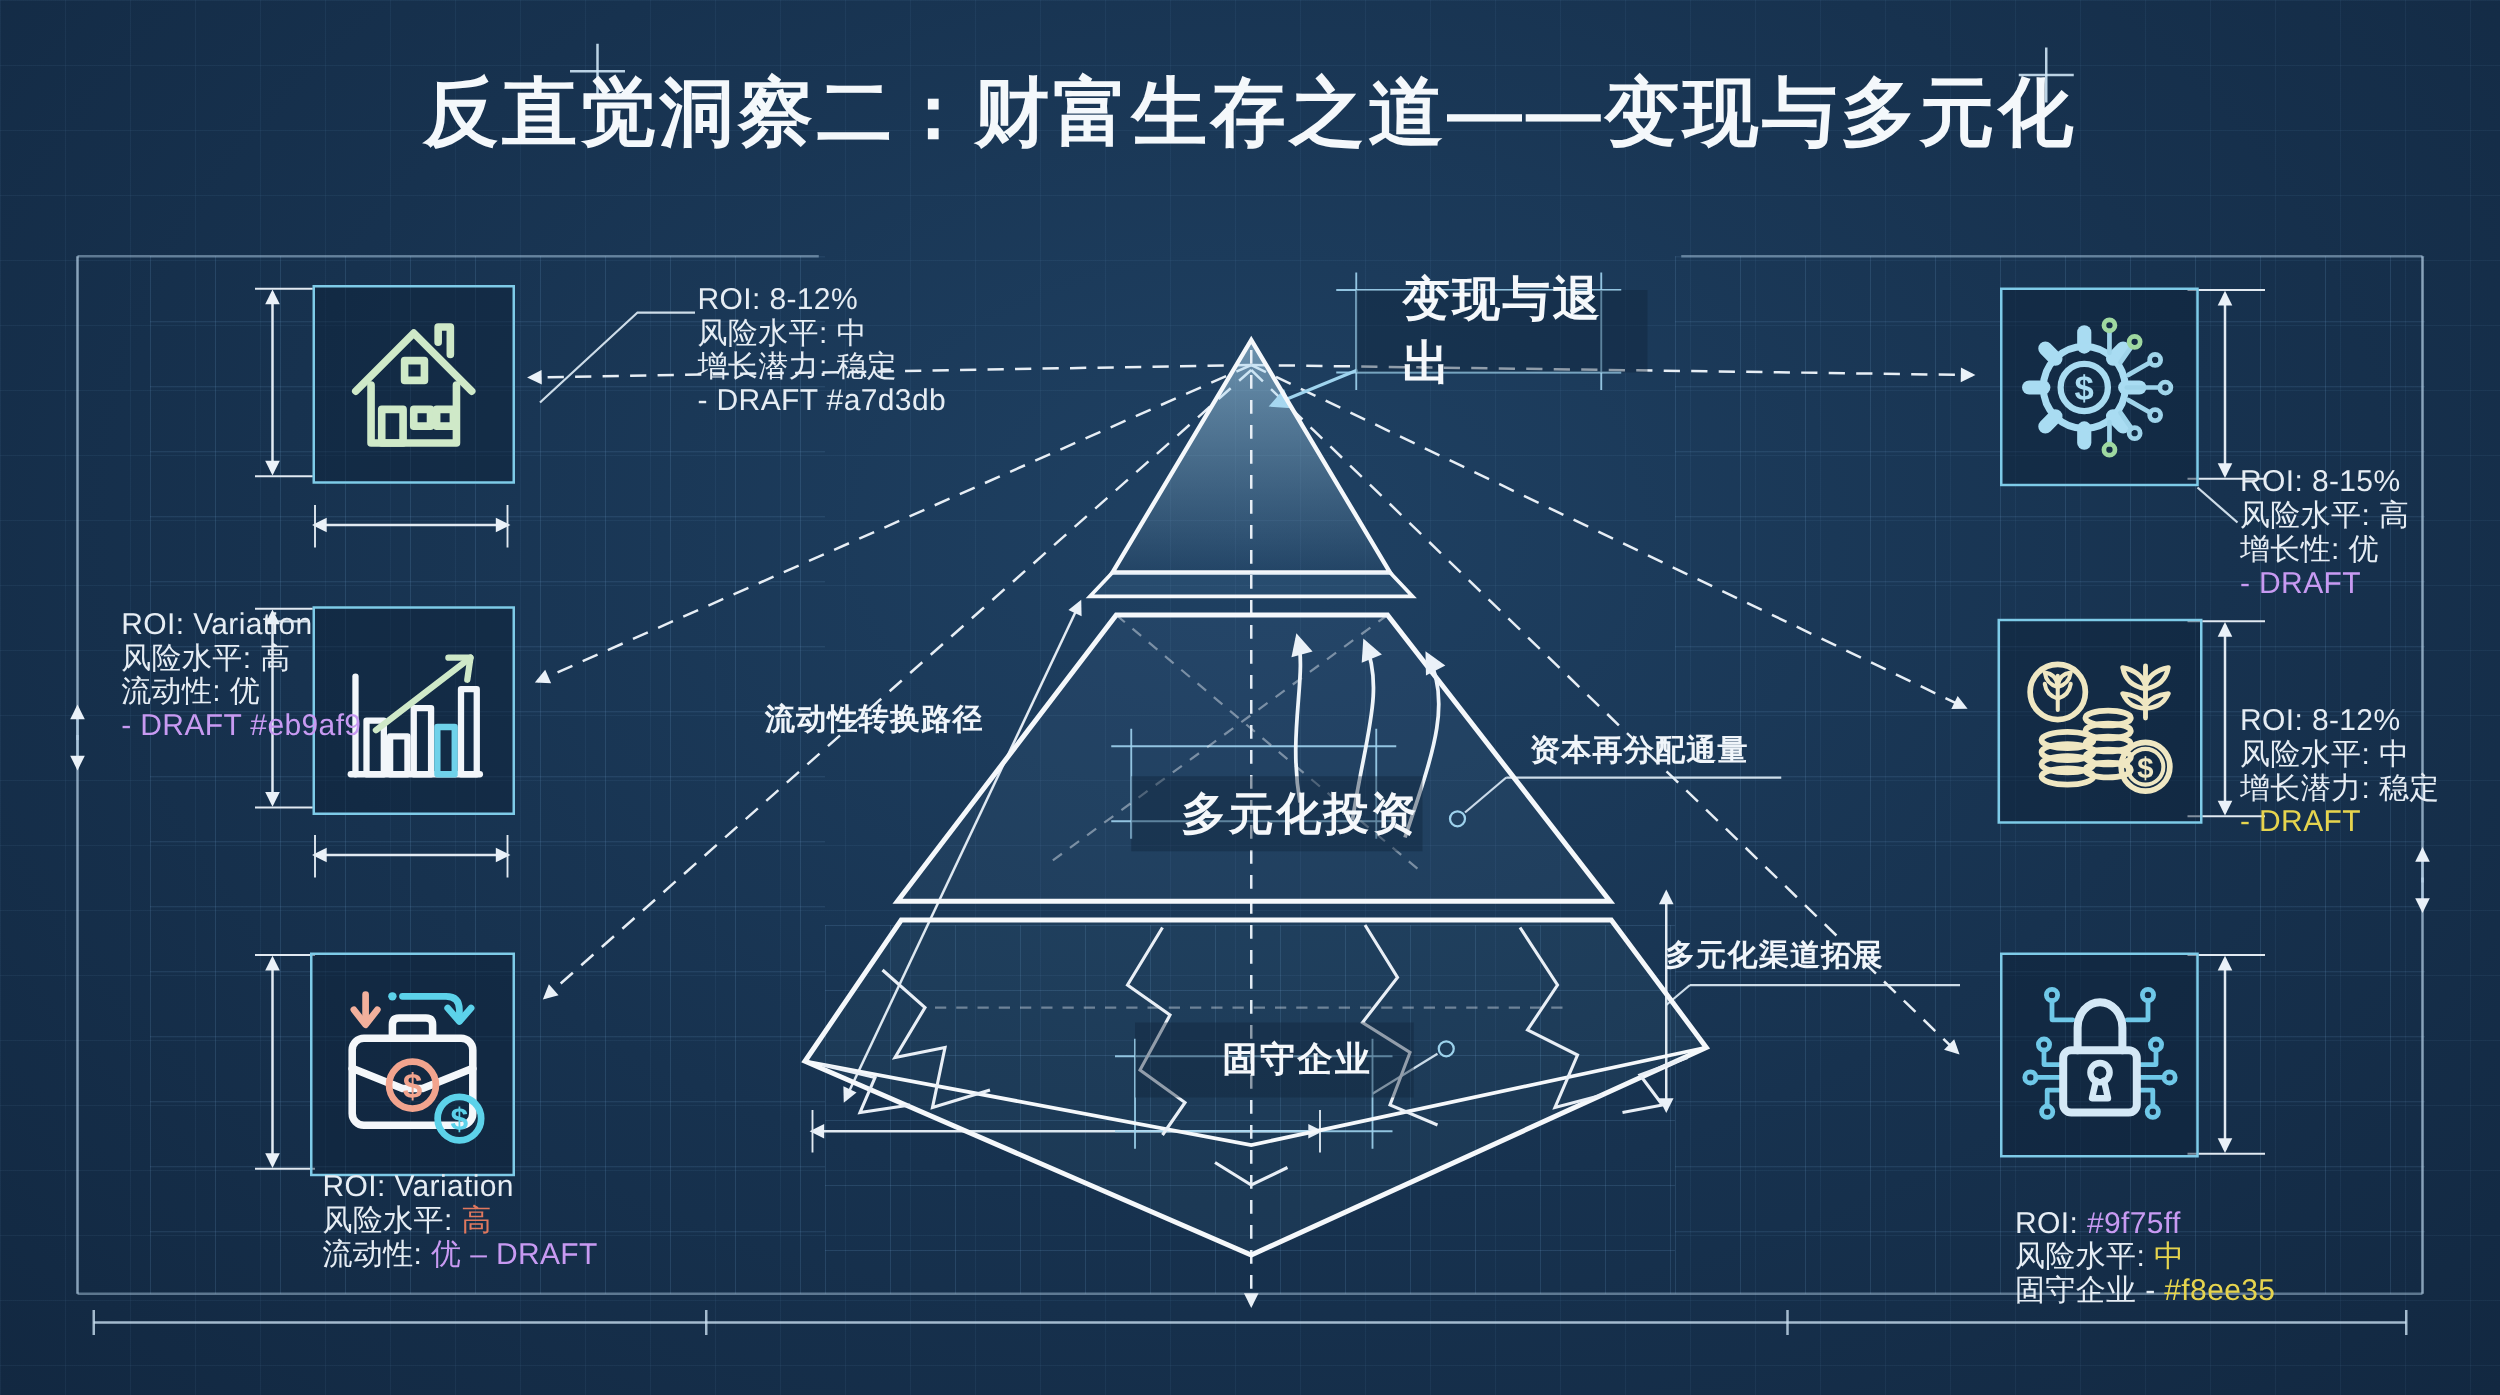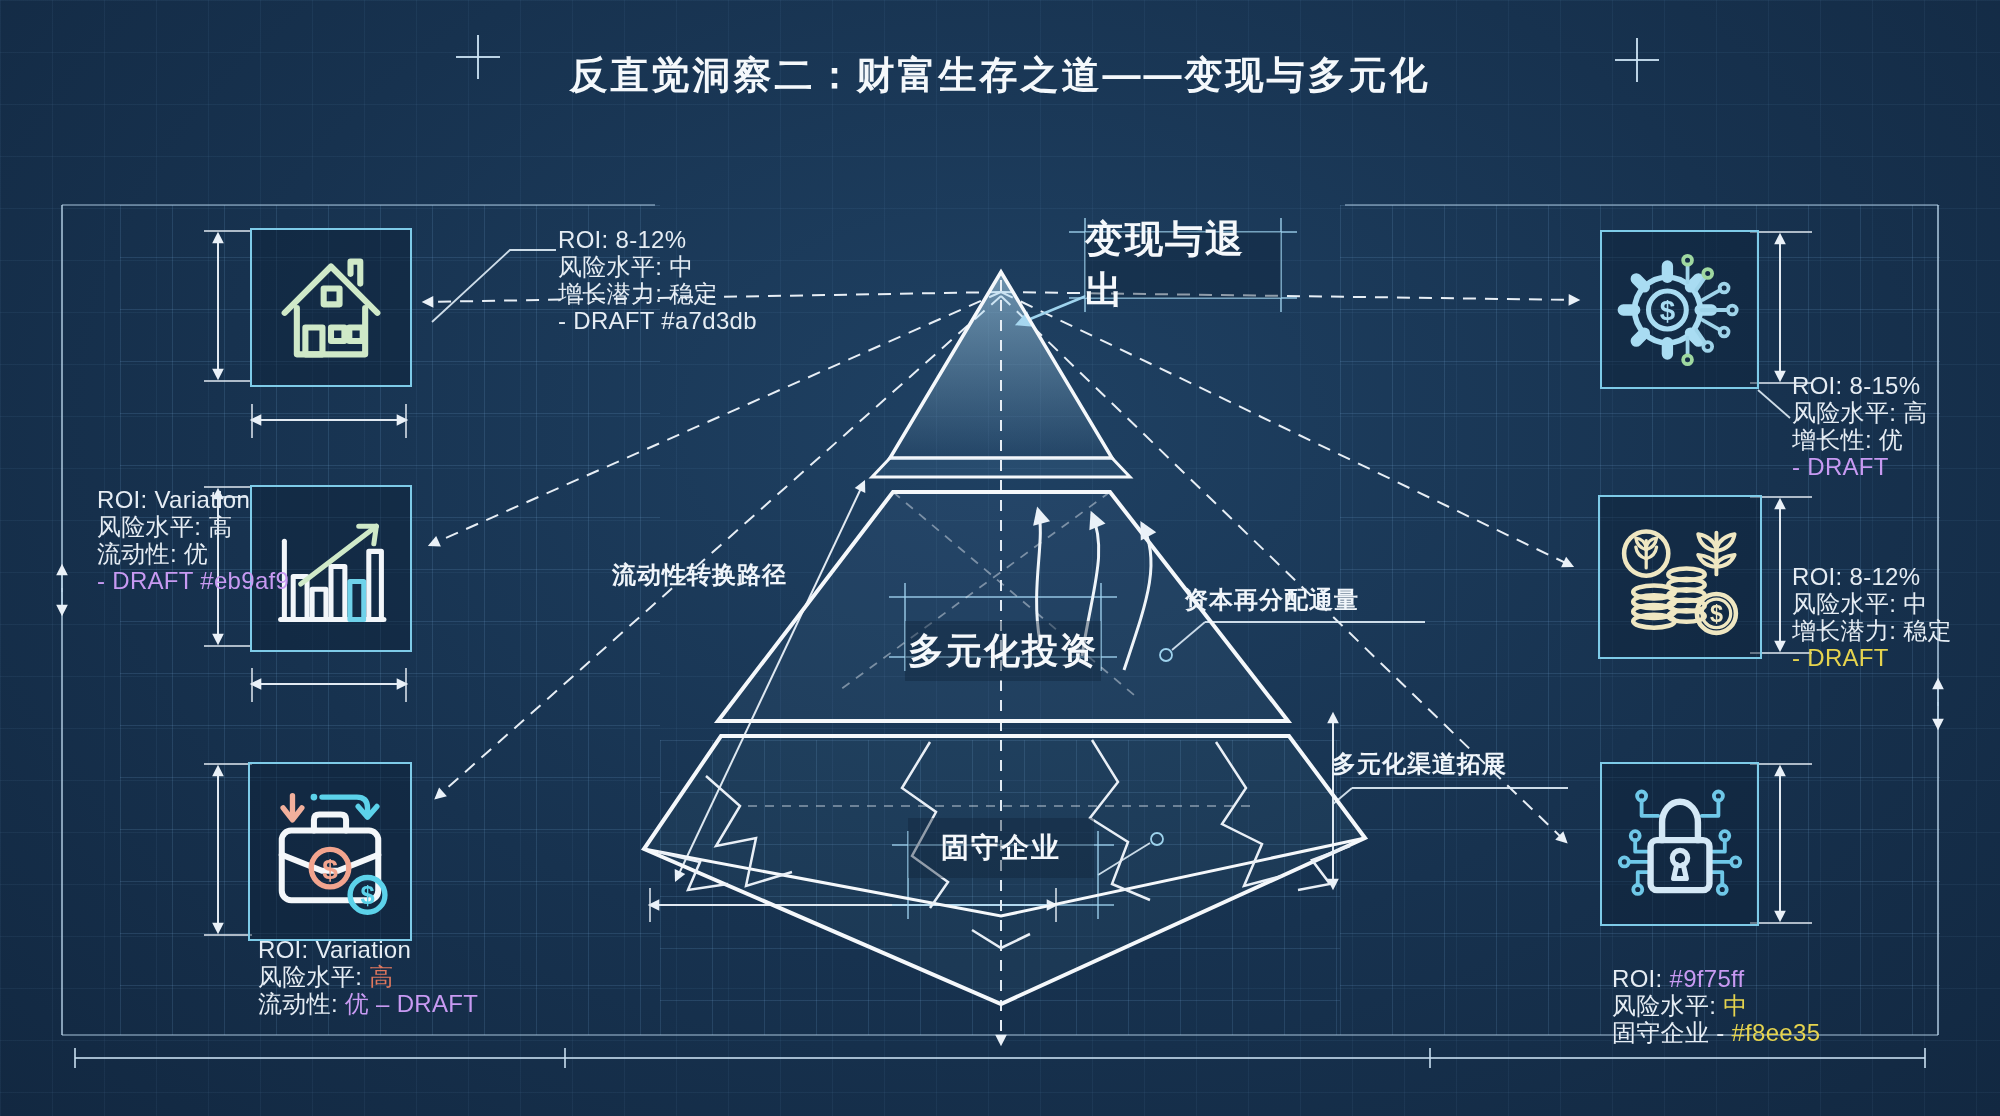--- a/index.html
+++ b/index.html
@@ -16,45 +16,45 @@
     background-size:52px 52px;}
   .grid.patch{
     background-image:linear-gradient(rgba(125,180,225,0.16) 1px,transparent 1px),
                      linear-gradient(90deg,rgba(125,180,225,0.16) 1px,transparent 1px);
     background-size:52px 52px;}
   #patch-left{left:120px;top:205px;width:540px;height:830px;}
   #patch-right{left:1340px;top:205px;width:600px;height:830px;}
   #patch-bottom{left:660px;top:740px;width:680px;height:295px;}
   svg.linework{position:absolute;left:0;top:0;z-index:3;}
   .title{position:absolute;left:0;right:0;top:50px;text-align:center;
-    font-size:38px;font-weight:bold;letter-spacing:3px;color:#f4f8fb;z-index:4;}
+    font-size:60px;font-weight:bold;letter-spacing:3px;color:#f4f8fb;z-index:4;}
   .iconbox{position:absolute;z-index:4;border:2.5px solid #7ecbe8;background:rgba(13,34,56,0.45);
     display:flex;align-items:center;justify-content:center;}
   #box-house{left:250px;top:228px;width:158px;height:155px;}
   #box-chart{left:250px;top:485px;width:158px;height:163px;}
   #box-briefcase{left:248px;top:762px;width:160px;height:175px;}
   #box-gear{left:1600px;top:230px;width:155px;height:155px;}
   #box-coins{left:1598px;top:495px;width:160px;height:160px;}
   #box-lock{left:1600px;top:762px;width:155px;height:160px;}
   .ann{position:absolute;z-index:5;font-size:24px;line-height:27px;font-weight:500;
     color:#e6edf4;letter-spacing:0.3px;white-space:nowrap;}
   #ann-house{left:558px;top:226px;}
   #ann-chart{left:97px;top:486px;}
   #ann-briefcase{left:258px;top:936px;}
   #ann-gear{left:1792px;top:372px;}
   #ann-coins{left:1792px;top:563px;}
   #ann-lock{left:1612px;top:936px;margin-top:29px;}
   .violet{color:#c89af2;} .yellow{color:#e6d44e;} .salmon{color:#e0785e;}
   .flow{position:absolute;z-index:5;font-size:24px;font-weight:bold;color:#f0f5fa;
     letter-spacing:1px;white-space:nowrap;}
   #flow-liquidity{left:612px;top:559px;}
-  #flow-capital{left:1184px;top:584px;}
+  #flow-capital{left:1224px;top:584px;}
   #flow-diversify{left:1332px;top:748px;}
   .plabel{position:absolute;z-index:5;display:flex;align-items:center;justify-content:center;
-    color:#f5f8fb;font-weight:bold;background:rgba(16,36,58,0.4);letter-spacing:2px;}
+    color:#f5f8fb;font-weight:bold;background:rgba(16,36,58,0.4);letter-spacing:2px;padding-left:37px;}
   #plabel-top{left:1085px;top:232px;width:196px;height:66px;font-size:38px;}
   #plabel-mid{left:905px;top:597px;width:196px;height:60px;font-size:36px;margin-top:24px;}
   #plabel-base{left:908px;top:818px;width:186px;height:60px;font-size:28px;}
 </style>
 </head>
 <body>
 
 <div id="canvas">
 
   <div class="grid global"></div>

